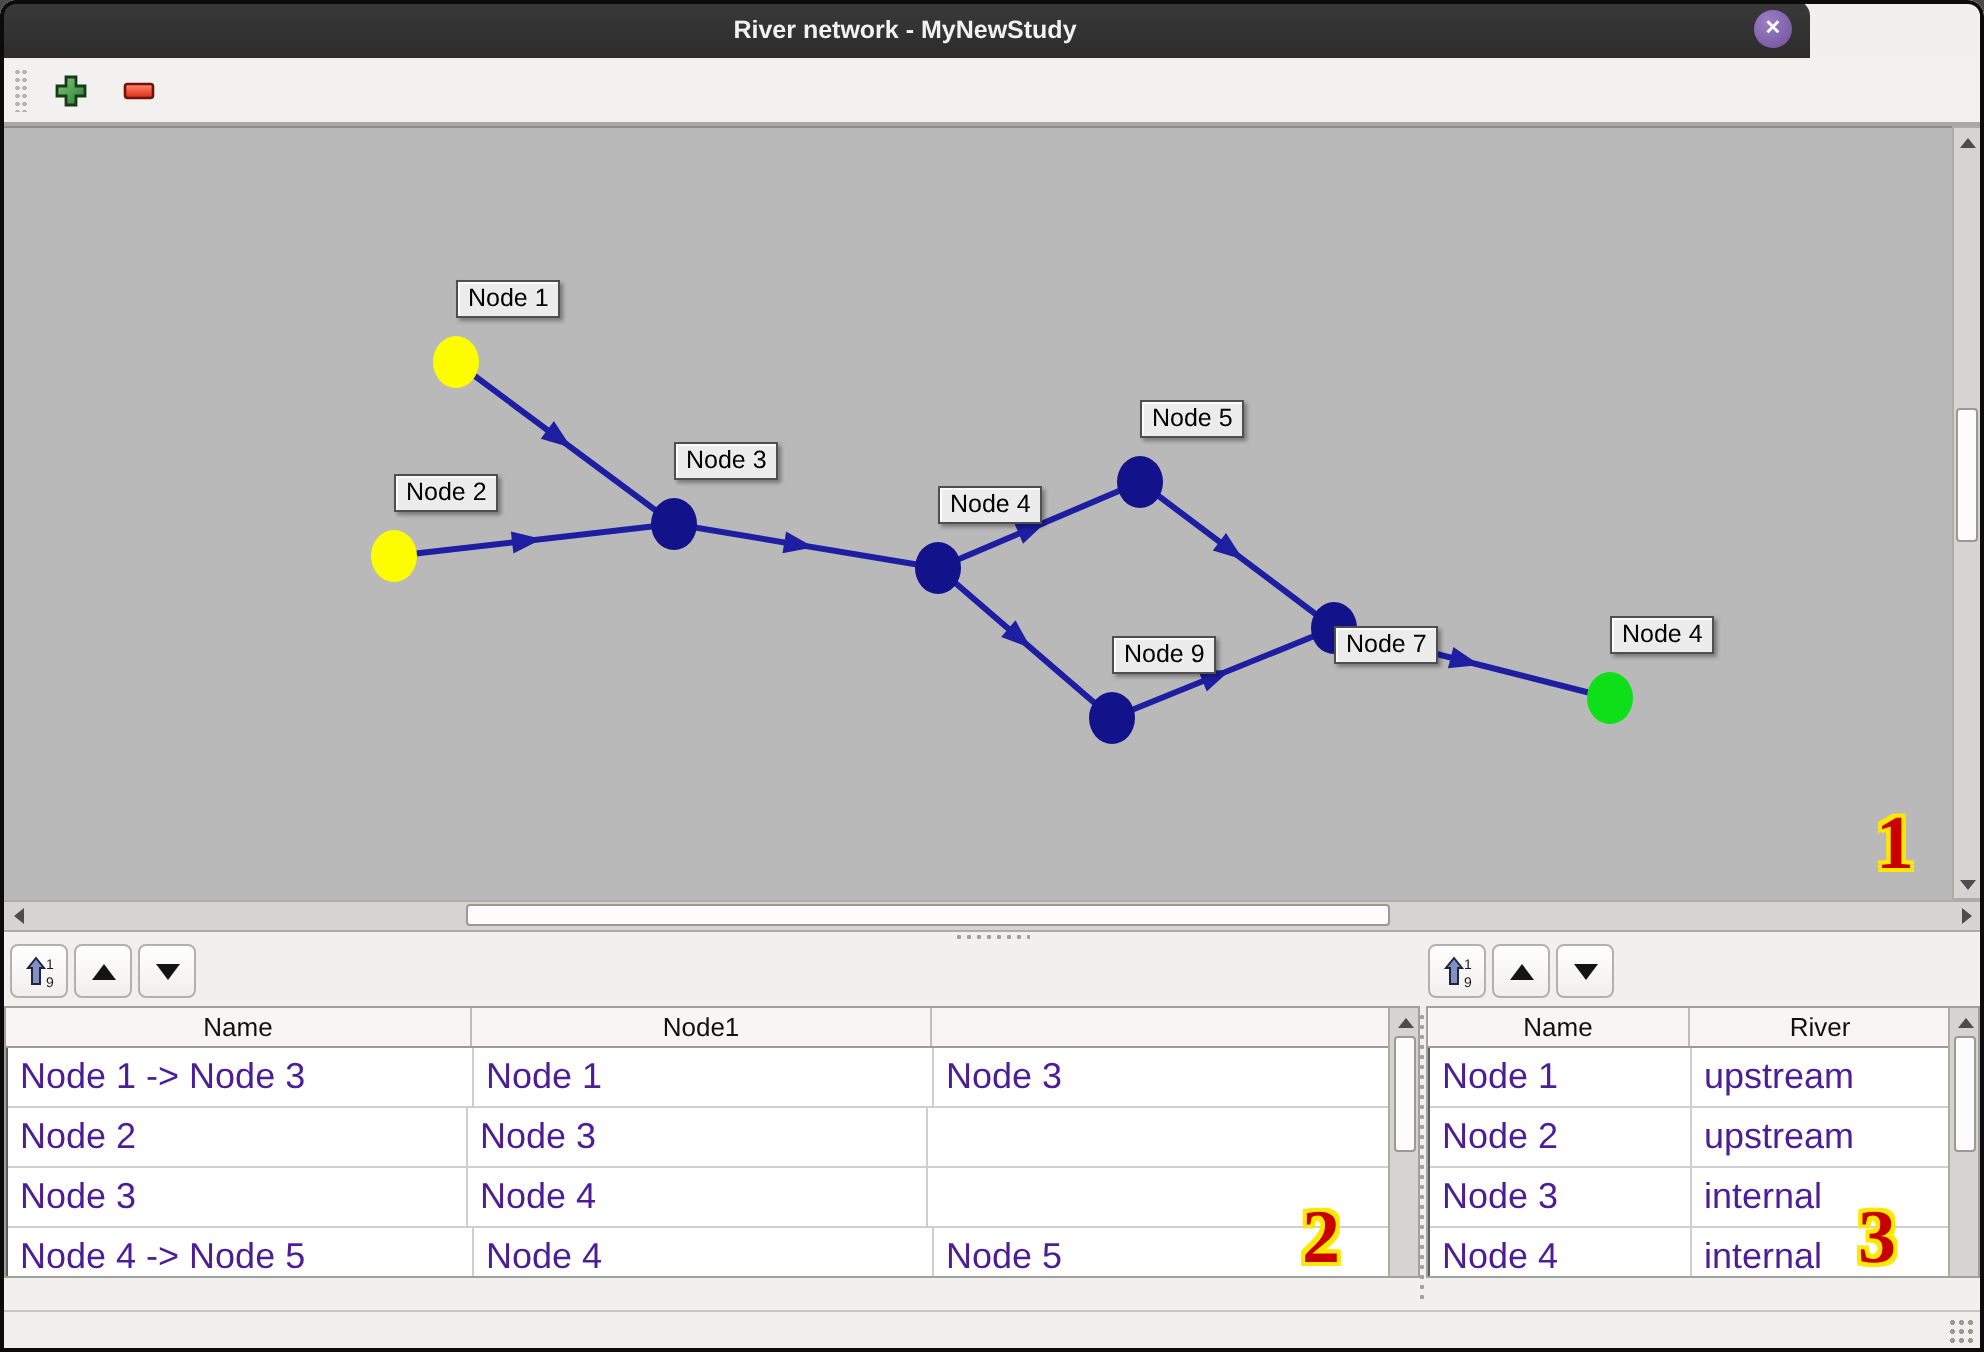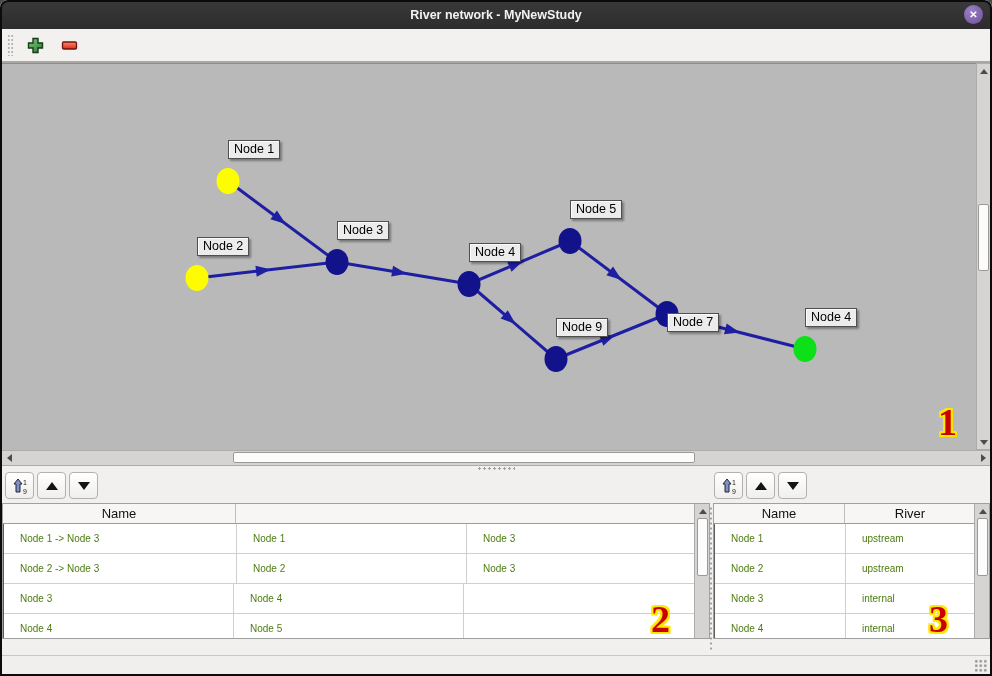--- a/index.html
+++ b/index.html
@@ -2,21 +2,21 @@
 <html><head>
 <meta charset="utf-8">
 <style>
   html,body{margin:0;padding:0;background:#4a4a4a;}
   *{box-sizing:border-box;}
   .window{position:relative;width:992px;height:676px;background:#f1f0ee;overflow:hidden;
           font-family:"Liberation Sans",sans-serif;border-radius:8px 8px 0 0;}
   .frame{position:absolute;inset:0;border:2px solid #0b0b0b;border-radius:8px 8px 0 0;pointer-events:none;z-index:60;}
 
   
-  .titlebar{position:absolute;left:0;top:0;width:992px;height:29px;background:linear-gradient(#3a3a3a,#2c2c2c);
+  .titlebar{position:absolute;left:0;top:0;width:905px;height:29px;background:linear-gradient(#3a3a3a,#2c2c2c);
             border-radius:8px 8px 0 0;display:flex;align-items:center;justify-content:center;}
   .title{color:#f2f2f2;font-size:12.5px;font-weight:700;}
   .close-btn{position:absolute;right:9px;top:5px;width:19px;height:19px;border-radius:50%;
              background:radial-gradient(circle at 35% 30%,#9a7fc4,#6f519c);display:flex;align-items:center;justify-content:center;}
   .close-btn span{color:#fff;font-size:10px;font-weight:700;line-height:1;}
 
   
   .toolbar{position:absolute;left:0;top:29px;width:992px;height:34px;background:#f2f1ef;
            border-bottom:2px solid #a9a7a4;display:flex;align-items:center;}
   .grip{width:7px;height:22px;margin-left:7px;background-image:radial-gradient(circle,#b4b2af 1px,transparent 1.2px);background-size:3.5px 4px;}
@@ -46,21 +46,21 @@
   .tri-down-lg{width:0;height:0;border-left:6px solid transparent;border-right:6px solid transparent;border-top:8px solid #141414;}
   .splitter-dots{position:absolute;left:477px;top:466px;width:38px;height:5px;
                  background-image:radial-gradient(circle,#a2a09d 1px,transparent 1.2px);background-size:5px 5px;}
 
   
   .table{position:absolute;top:503px;height:136px;background:#fff;border:1px solid #a0a09e;overflow:hidden;}
   .thead{display:flex;height:20px;background:#f7f6f5;border-bottom:1px solid #9c9c9c;}
   .th{display:flex;align-items:center;justify-content:center;font-size:13px;color:#111;border-right:1px solid #bdbdbd;}
   .tbody{border-left:1px solid #5d5d5d;}
   .trow{display:flex;height:30px;border-bottom:1px solid #cfcfcf;background:#fff;}
-  .td{display:flex;align-items:center;font-size:10px;color:#4d7c0f;padding-left:16px;border-right:1px solid #cfcfcf;overflow:hidden;white-space:nowrap;}
+  .td{display:flex;align-items:center;font-size:18px;color:#4c1d95;padding-left:6px;border-right:1px solid #cfcfcf;overflow:hidden;white-space:nowrap;}
   .lt .c0{width:233px}.lt .c1{width:230px}.lt .c2{width:230px}
   .rt .c0{width:131px}.rt .c1{width:131px}
   .tables-splitter{position:absolute;left:709px;top:506px;width:4px;height:146px;
                    background-image:radial-gradient(circle,#a2a09d 1px,transparent 1.2px);background-size:4px 5px;}
 
   
   .statusbar{position:absolute;left:0;top:655px;width:992px;height:21px;background:#f0efed;border-top:1px solid #c9c7c4;}
   .resize-grip{position:absolute;right:5px;bottom:4px;width:13px;height:13px;
                background-image:radial-gradient(circle,#9b9996 1.2px,transparent 1.4px);background-size:4.5px 4.5px;}
 
@@ -190,37 +190,38 @@
   <button class="ttb-btn" style="left:746px;">
       <span class="tri-up-lg"></span>
     </button>
   <button class="ttb-btn" style="left:778px;">
       <span class="tri-down-lg"></span>
     </button>
 
   <div class="table lt" style="left:2px;width:708px;">
     <div class="thead">
       <div class="th c0">Name</div>
+      <div class="th c1">Node1</div>
     </div>
     <div class="tbody">
       <div class="trow">
         <div class="td c0">Node 1 -&gt; Node 3</div>
         <div class="td c1">Node 1</div>
         <div class="td c2">Node 3</div>
       </div>
       <div class="trow">
-        <div class="td c0">Node 2 -&gt; Node 3</div>
         <div class="td c1">Node 2</div>
         <div class="td c2">Node 3</div>
       </div>
       <div class="trow">
         <div class="td c1">Node 3</div>
         <div class="td c2">Node 4</div>
       </div>
       <div class="trow">
+        <div class="td c0">Node 4 -&gt; Node 5</div>
         <div class="td c1">Node 4</div>
         <div class="td c2">Node 5</div>
       </div>
       <div class="trow">
         <div class="td c0"></div>
           <div class="td c1"></div>
           <div class="td c2"></div>
       </div>
     </div>
     <div class="vscroll" style="right:0;top:0;height:150px;border:none;border-left:1px solid #aeaca9;">

